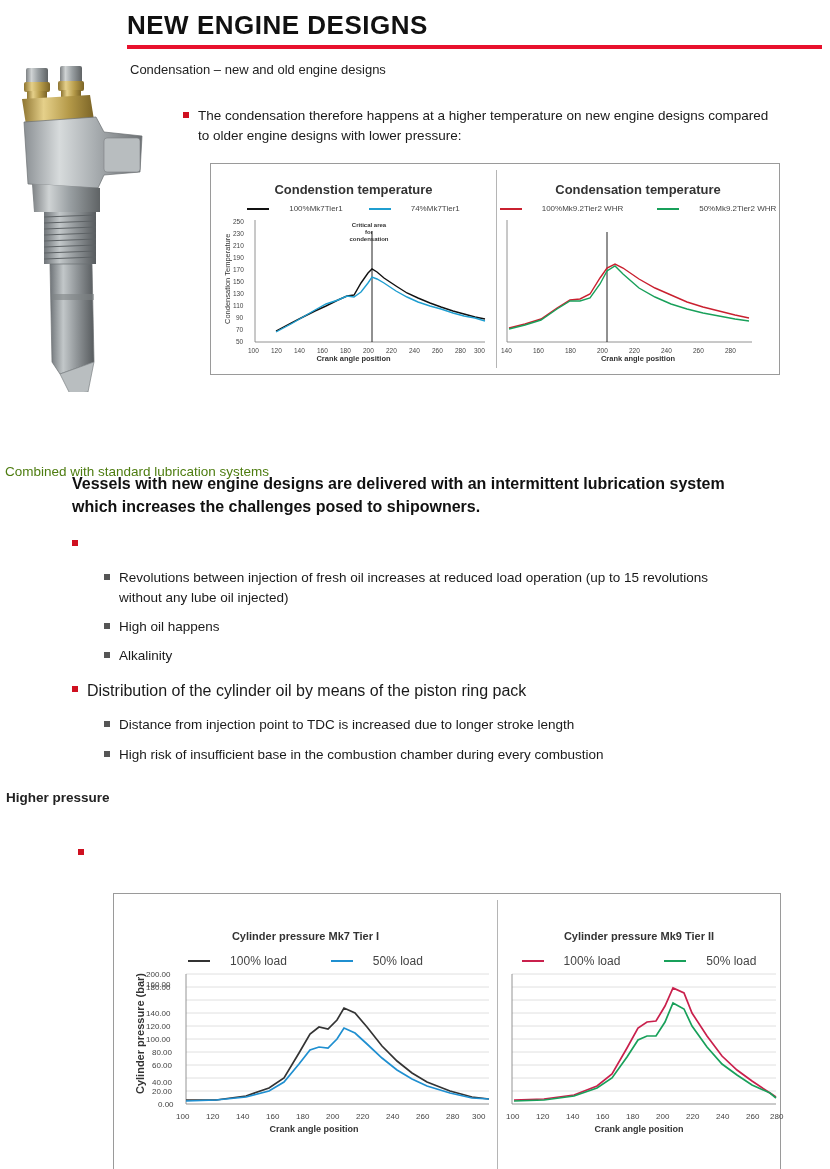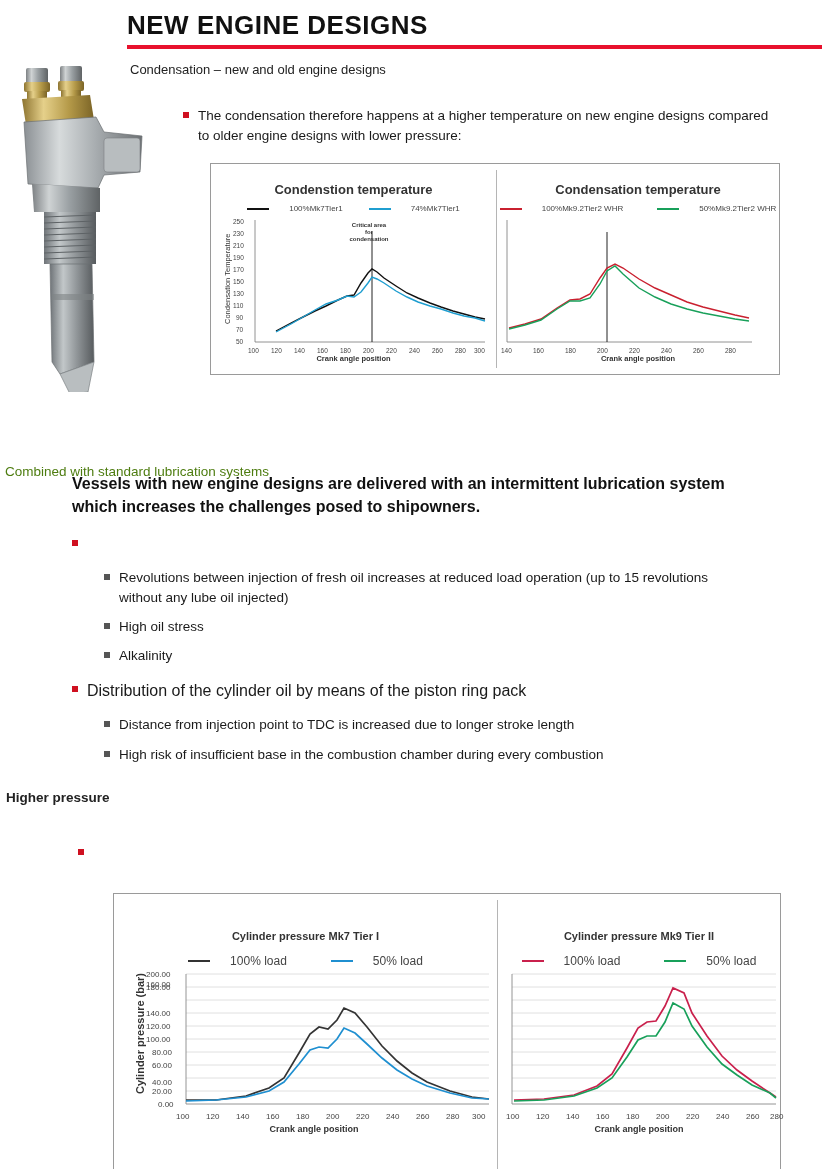--- a/index.html
+++ b/index.html
@@ -377,21 +377,21 @@
   <span class="sq-red"></span>
 </div>
 
 <div class="bullet-row l2-a">
   <span class="sq-dark"></span>
   <span class="b-txt">Revolutions between injection of fresh oil increases at reduced load operation (up to 15 revolutions without any lube oil injected)</span>
 </div>
 
 <div class="bullet-row l2-b">
   <span class="sq-dark"></span>
-  <span class="b-txt">High oil stress</span>
+  <span class="b-txt">High oil happens</span>
 </div>
 
 <div class="bullet-row l2-c">
   <span class="sq-dark"></span>
   <span class="b-txt">Alkalinity</span>
 </div>
 
 <div class="bullet-row l1-b">
   <span class="sq-red"></span>
   <span class="b-txt-lg">Distribution of the cylinder oil by means of the piston ring pack</span>

